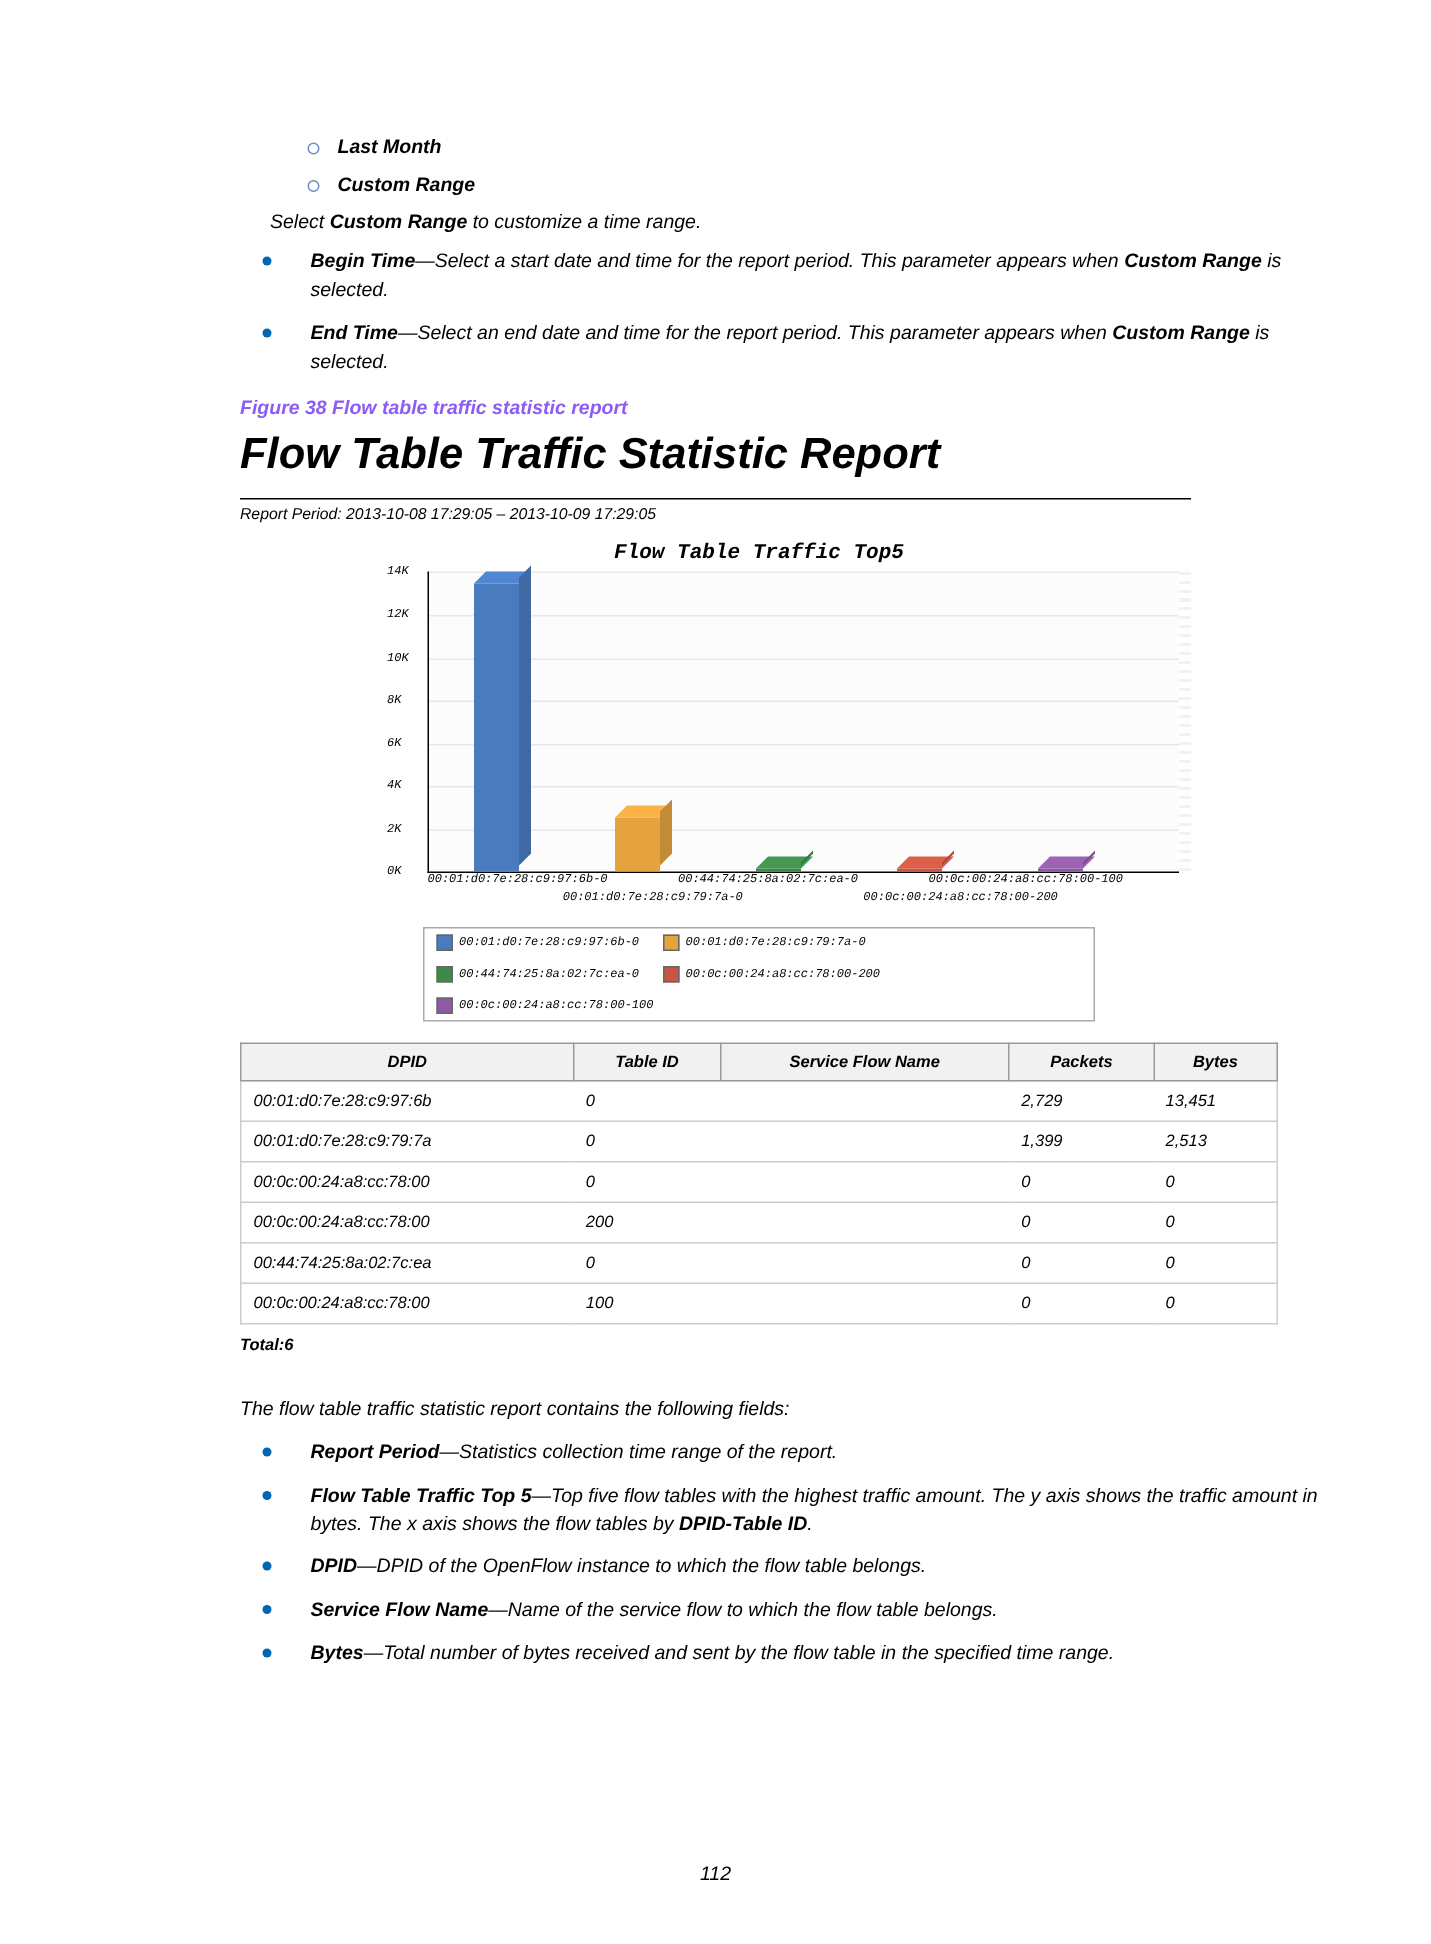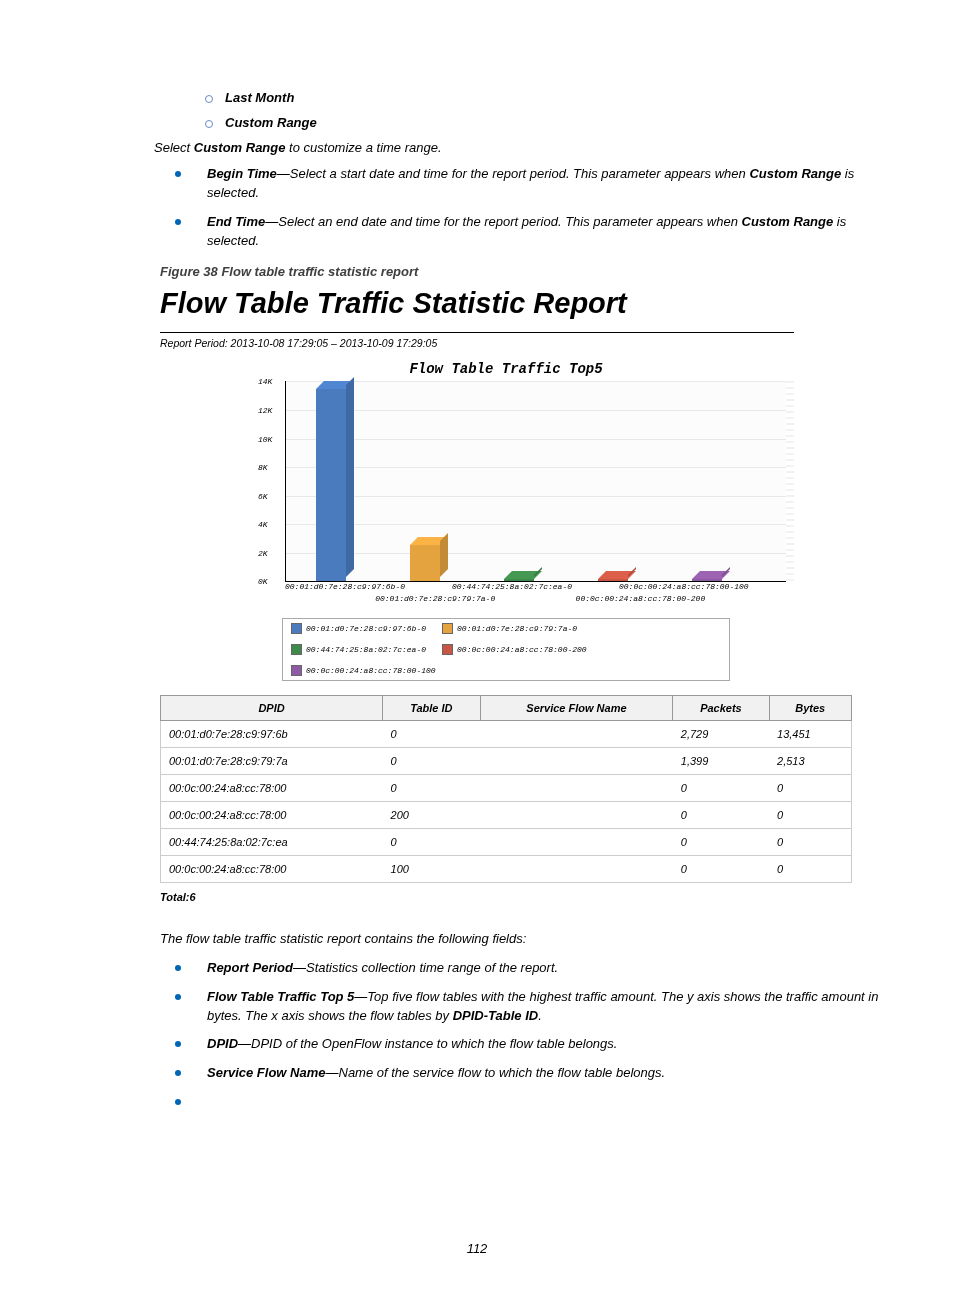--- a/index.html
+++ b/index.html
@@ -30,21 +30,21 @@
   .circ-bullet {
     width: 6px;
     height: 6px;
     border: 1px solid #6b8cc4;
     border-radius: 50%;
     margin-top: 5px;
     margin-right: 12px;
     flex: none;
   }
   .indent-text {
-    margin-left: 94px;
+    margin-left: 120px;
     margin-bottom: 10px;
   }
   .bullet-list {
     margin-left: 115px;
   }
   .bullet-item {
     display: flex;
     align-items: flex-start;
     margin-bottom: 10px;
     line-height: 1.45;
@@ -52,21 +52,21 @@
   .dot-bullet {
     width: 6px;
     height: 6px;
     background: #0066b3;
     border-radius: 50%;
     margin-top: 6px;
     margin-right: 26px;
     flex: none;
   }
   .figure-caption {
-    color: #404040;
+    color: #8b5cf6;
     font-weight: bold;
     margin-left: 100px;
     margin-top: 14px;
     margin-bottom: 6px;
     font-size: 13px;
   }
   .report-title {
     font-family: Arial, sans-serif;
     font-size: 29px;
     font-weight: bold;
@@ -431,17 +431,18 @@
       <div class="bullet-item">
         <span class="dot-bullet"></span>
         <div><b>DPID</b>—DPID of the OpenFlow instance to which the flow table belongs.</div>
       </div>
       <div class="bullet-item">
         <span class="dot-bullet"></span>
         <div><b>Service Flow Name</b>—Name of the service flow to which the flow table belongs.</div>
       </div>
       <div class="bullet-item">
         <span class="dot-bullet"></span>
+        <div><b>Bytes</b>—Total number of bytes received and sent by the flow table in the specified time range.</div>
       </div>
     </div>
 
   <div class="page-number">112</div>
 </div>
 
 </body></html>

